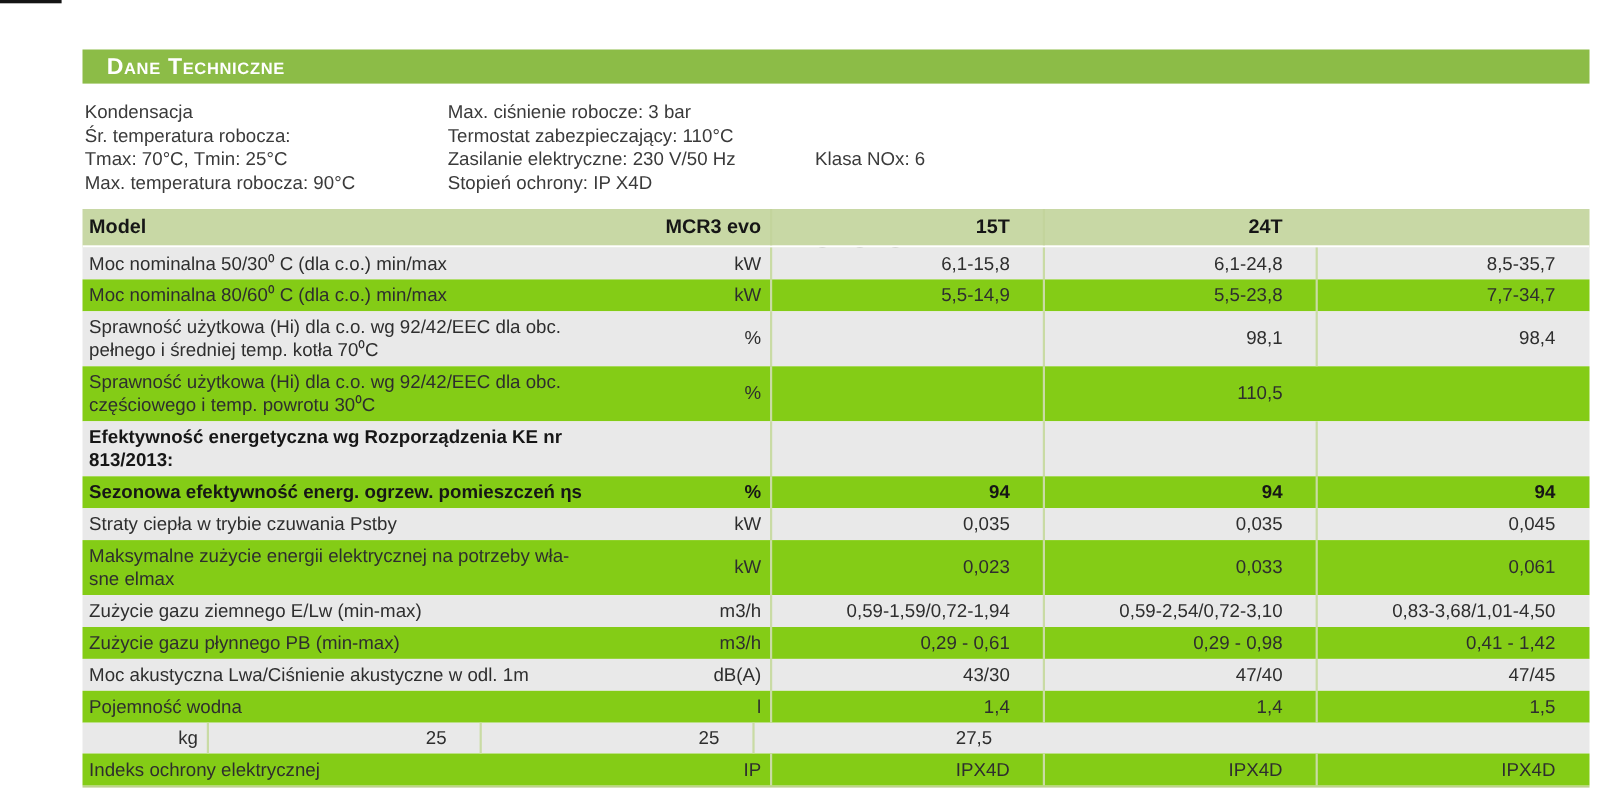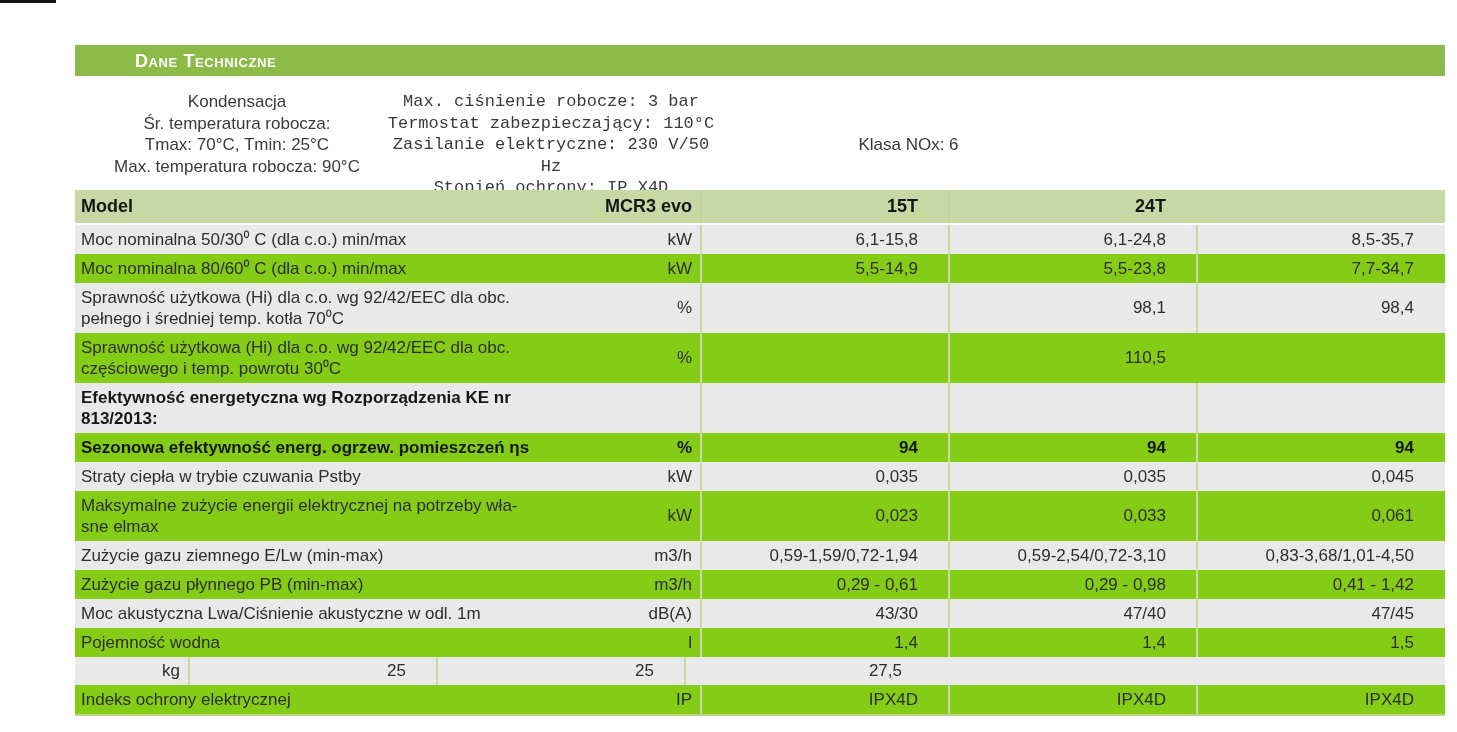--- a/index.html
+++ b/index.html
@@ -15,27 +15,27 @@
   body{
     width:1457px;height:732px;position:relative;overflow:hidden;
     font-family:"Liberation Sans",sans-serif;color:var(--text-dark);
   }
   .corner-mark{position:absolute;left:0;top:0;width:56px;height:3px;background:#141414;}
   .title-bar{
     position:absolute;left:75px;top:45px;width:1370px;height:31px;
     background:var(--brand-green);display:flex;align-items:center;
   }
   .title-text{
-    color:#fff;font-weight:bold;font-size:18px;letter-spacing:.6px;
-    font-variant:small-caps;padding-left:22px;line-height:1;margin-left:38px;
+    color:#fff;font-weight:bold;font-size:21px;letter-spacing:.6px;
+    font-variant:small-caps;padding-left:22px;line-height:1;
   }
   .info-row{position:absolute;top:91px;left:0;width:100%;}
-  .info-col{position:absolute;top:0;font-size:17px;line-height:21.5px;color:#3a3a3a;white-space:pre-wrap;text-align:center;}
+  .info-col{position:absolute;top:0;font-size:17px;line-height:21.5px;color:#3a3a3a;white-space:pre-wrap;}
   .info-col.c1{left:77px;width:320px;}
-  .info-col.c2{left:386px;width:330px;font-family:Liberation Mono, monospace;}
+  .info-col.c2{left:407px;width:330px;}
   .info-col.c3{left:741px;width:335px;}
   .info-col div{min-height:21.5px;}
   sub{font-size:11px;line-height:0;}
   .spec-table{
     position:absolute;left:75px;top:190px;width:1370px;
     border-bottom:2px solid var(--bottom-border);
     font-size:17px;
   }
   .trow{display:flex;align-items:center;min-height:28px;background:#84cc16;}
   .trow.gray{background:var(--row-gray);}

